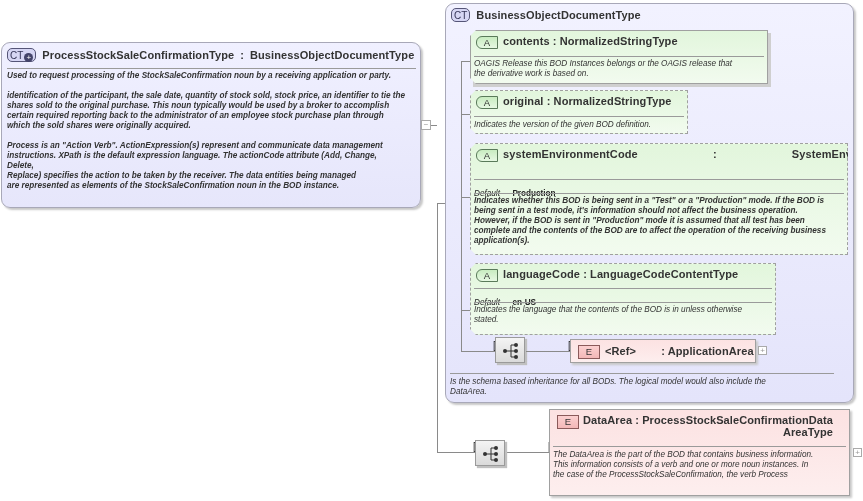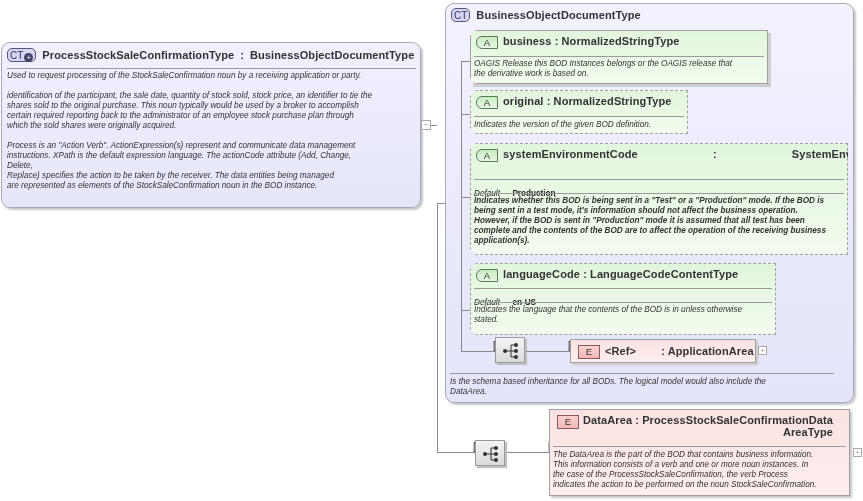--- a/index.html
+++ b/index.html
@@ -82,21 +82,21 @@
 <div id="root-box" class="abs">
   <div class="abs" style="left:5px; top:5px; display:flex; align-items:center; gap:6px;">
     <span class="ct-badge">
       <span>CT</span><span style="display:inline-block; width:9px; height:9px; border-radius:50%; background:#44446a; color:#fff; font-size:8px; line-height:9px; text-align:center; margin-left:1px; vertical-align:-1px;">+</span>
     </span>
     <span class="title">ProcessStockSaleConfirmationType</span>
     <span class="title">:</span>
     <span class="title">BusinessObjectDocumentType</span>
   </div>
   <div class="sep" style="left:5px; top:25px; width:409px;"></div>
-  <div class="abs doc" style="left:5px; top:28px; width:412px;">
+  <div class="abs doc" style="left:5px; top:28px; width:412px;font-weight:bold;">
     <div>Used to request processing of the StockSaleConfirmation noun by a receiving application or party.</div>
     <div style="height:10px;"></div>
     <div>identification of the participant, the sale date, quantity of stock sold, stock price, an identifier to tie the</div>
     <div>shares sold to the original purchase. This noun typically would be used by a broker to accomplish</div>
     <div>certain required reporting back to the administrator of an employee stock purchase plan through</div>
     <div>which the sold shares were originally acquired.</div>
     <div style="height:10px;"></div>
     <div>Process is an "Action Verb". ActionExpression(s) represent and communicate data management</div>
     <div>instructions. XPath is the default expression language. The actionCode attribute (Add, Change,</div>
     <div>Delete,</div>
@@ -116,21 +116,21 @@
   <div class="line" style="left:15px; top:57px; width:9px; height:1px;"></div>
   <div class="line" style="left:15px; top:110px; width:9px; height:1px;"></div>
   <div class="line" style="left:15px; top:193px; width:9px; height:1px;"></div>
   <div class="line" style="left:15px; top:306px; width:9px; height:1px;"></div>
   <div class="line" style="left:15px; top:347px; width:34px; height:1px;"></div>
 
   <div class="attr-shadow" style="left:27px; top:29px; width:298px; height:54px;"></div>
   <div class="attr-box solid" style="left:24px; top:26px; width:298px; height:54px;">
     <div class="a-badge" style="left:5px; top:5px;">A</div>
     <div class="abs title" style="left:32px; top:4px;">
-      <span>business</span> <span>:</span> <span>NormalizedStringType</span>
+      <span>contents</span> <span>:</span> <span>NormalizedStringType</span>
     </div>
     <div class="sep" style="left:3px; top:25px; width:290px;"></div>
     <div class="abs doc" style="left:3px; top:28px;">
       <div>OAGIS Release this BOD Instances belongs or the OAGIS release that</div>
       <div>the derivative work is based on.</div>
     </div>
   </div>
 
   <div class="attr-box dashed" style="left:24px; top:86px; width:218px; height:44px;">
     <div class="a-badge" style="left:5px; top:5px;">A</div>
@@ -240,16 +240,15 @@
     <span style="display:inline-block; text-align:right;">
       <span>ProcessStockSaleConfirmationData</span><br>
       <span>AreaType</span>
     </span>
   </div>
   <div class="sep" style="left:3px; top:36px; width:293px;"></div>
   <div class="abs doc" style="left:3px; top:40px;">
     <div>The DataArea is the part of the BOD that contains business information.</div>
     <div>This information consists of a verb and one or more noun instances. In</div>
     <div>the case of the ProcessStockSaleConfirmation, the verb Process</div>
-    <div>indicates the action to be performed on the noun StockSaleConfirmation.</div>
   </div>
 </div>
 <div class="plus-box" style="left:853px; top:448px;">+</div>
 
 </body></html>

